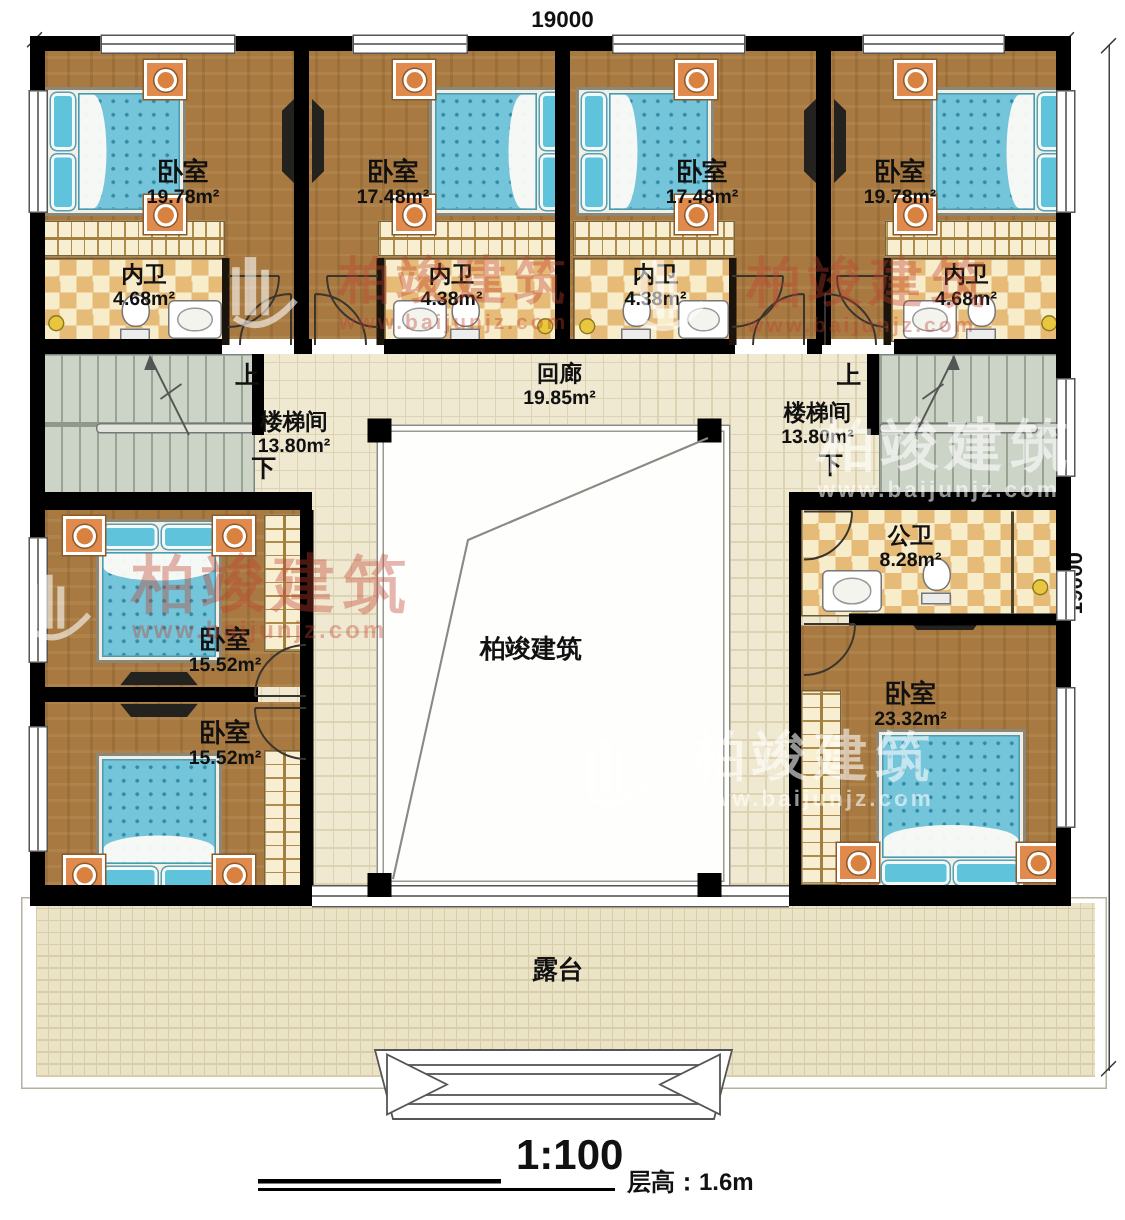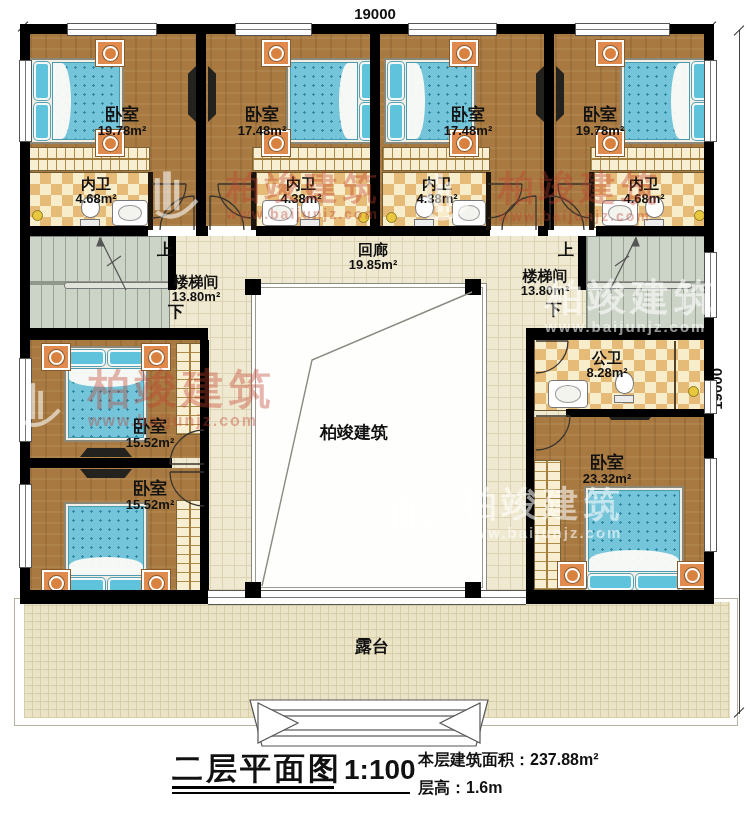--- a/index.html
+++ b/index.html
@@ -491,20 +491,18 @@
           <rect x="31" y="14" width="6" height="36"></rect>
         </g>
       <path d="M10,52 Q32,68 58,38" stroke="currentColor" stroke-width="5" fill="none"></path>
     </svg>
     <div class="tx c-white">
       <div class="cn" style="font-size:36px">柏竣建筑</div>
       <div class="url" style="font-size:15px">www.baijunjz.com</div>
     </div>
   </div>
 
-  <div class="tb-title" style="left:172px;top:748px">二层平面图</div>
   <div class="tb-scale" style="left:344px;top:754px">1:100</div>
   <div class="tb-rule" style="left:172px;top:786px;width:162px;height:3px"></div>
   <div class="tb-rule" style="left:172px;top:792px;width:238px;height:2px"></div>
-  <div class="tb-info" style="left:418px;top:750px">本层建筑面积：237.88m²</div>
   <div class="tb-info" style="left:418px;top:778px">层高：1.6m</div>
 
 </div>
 
 </body></html>

